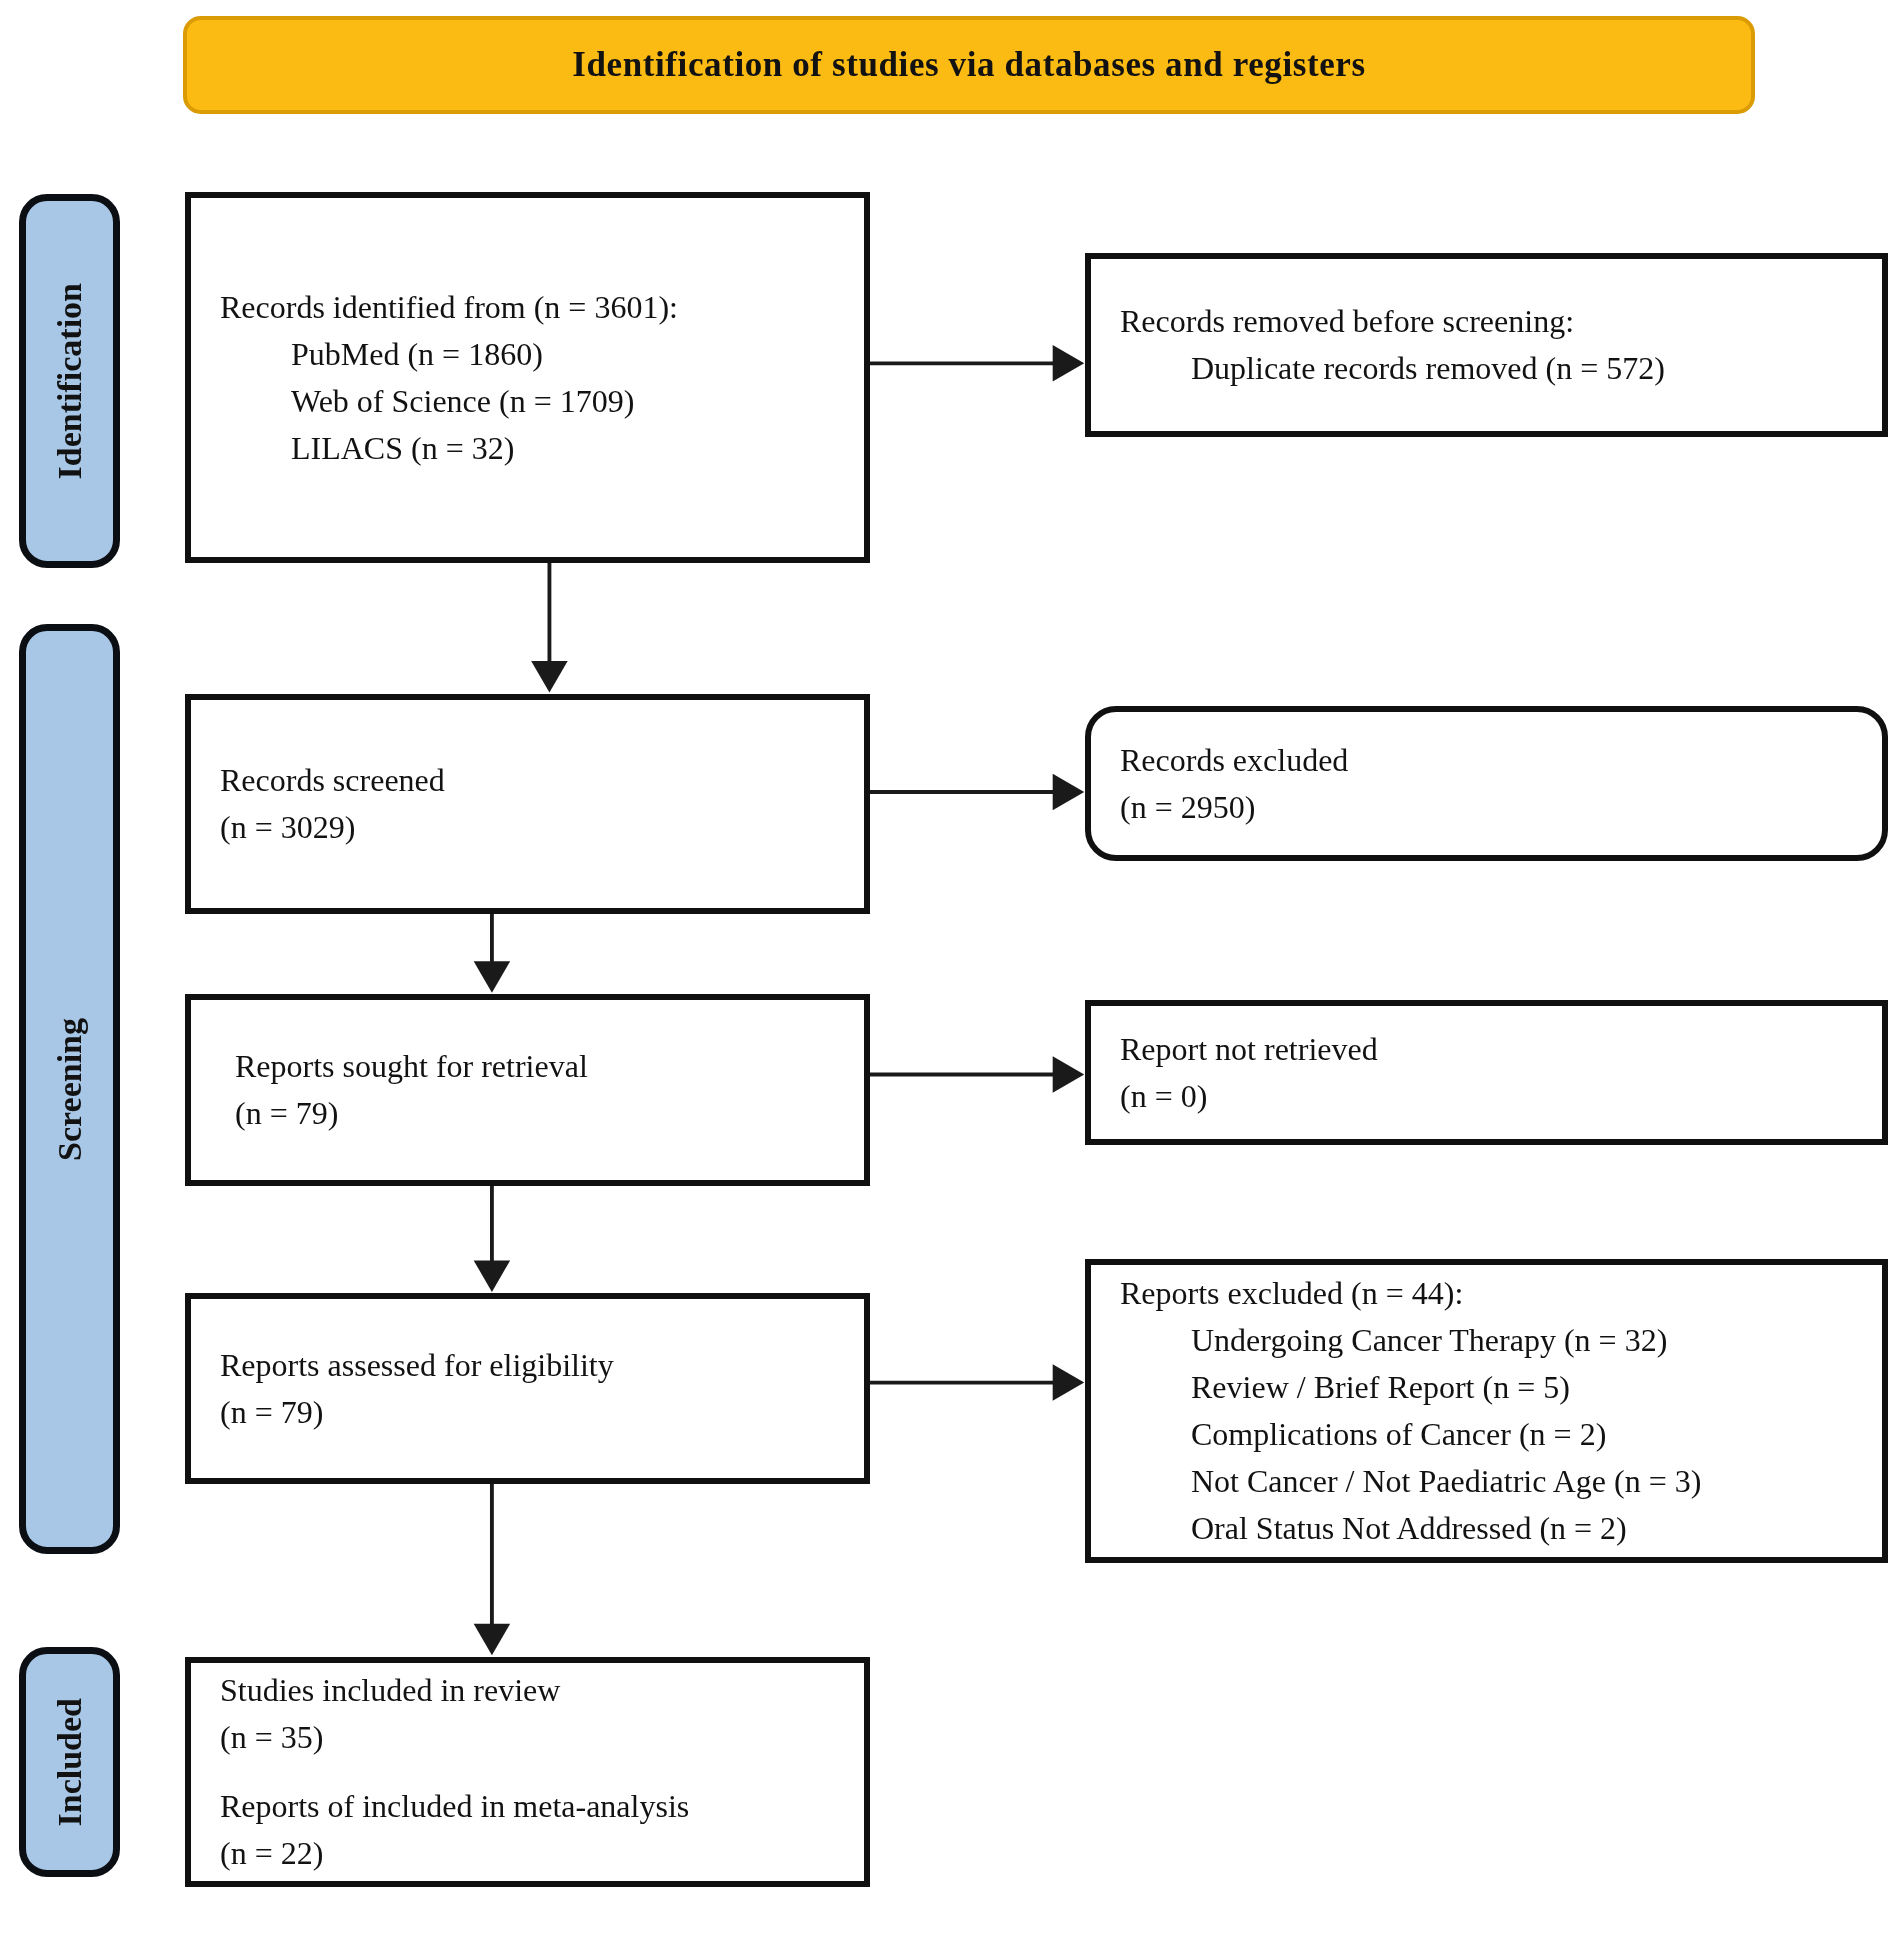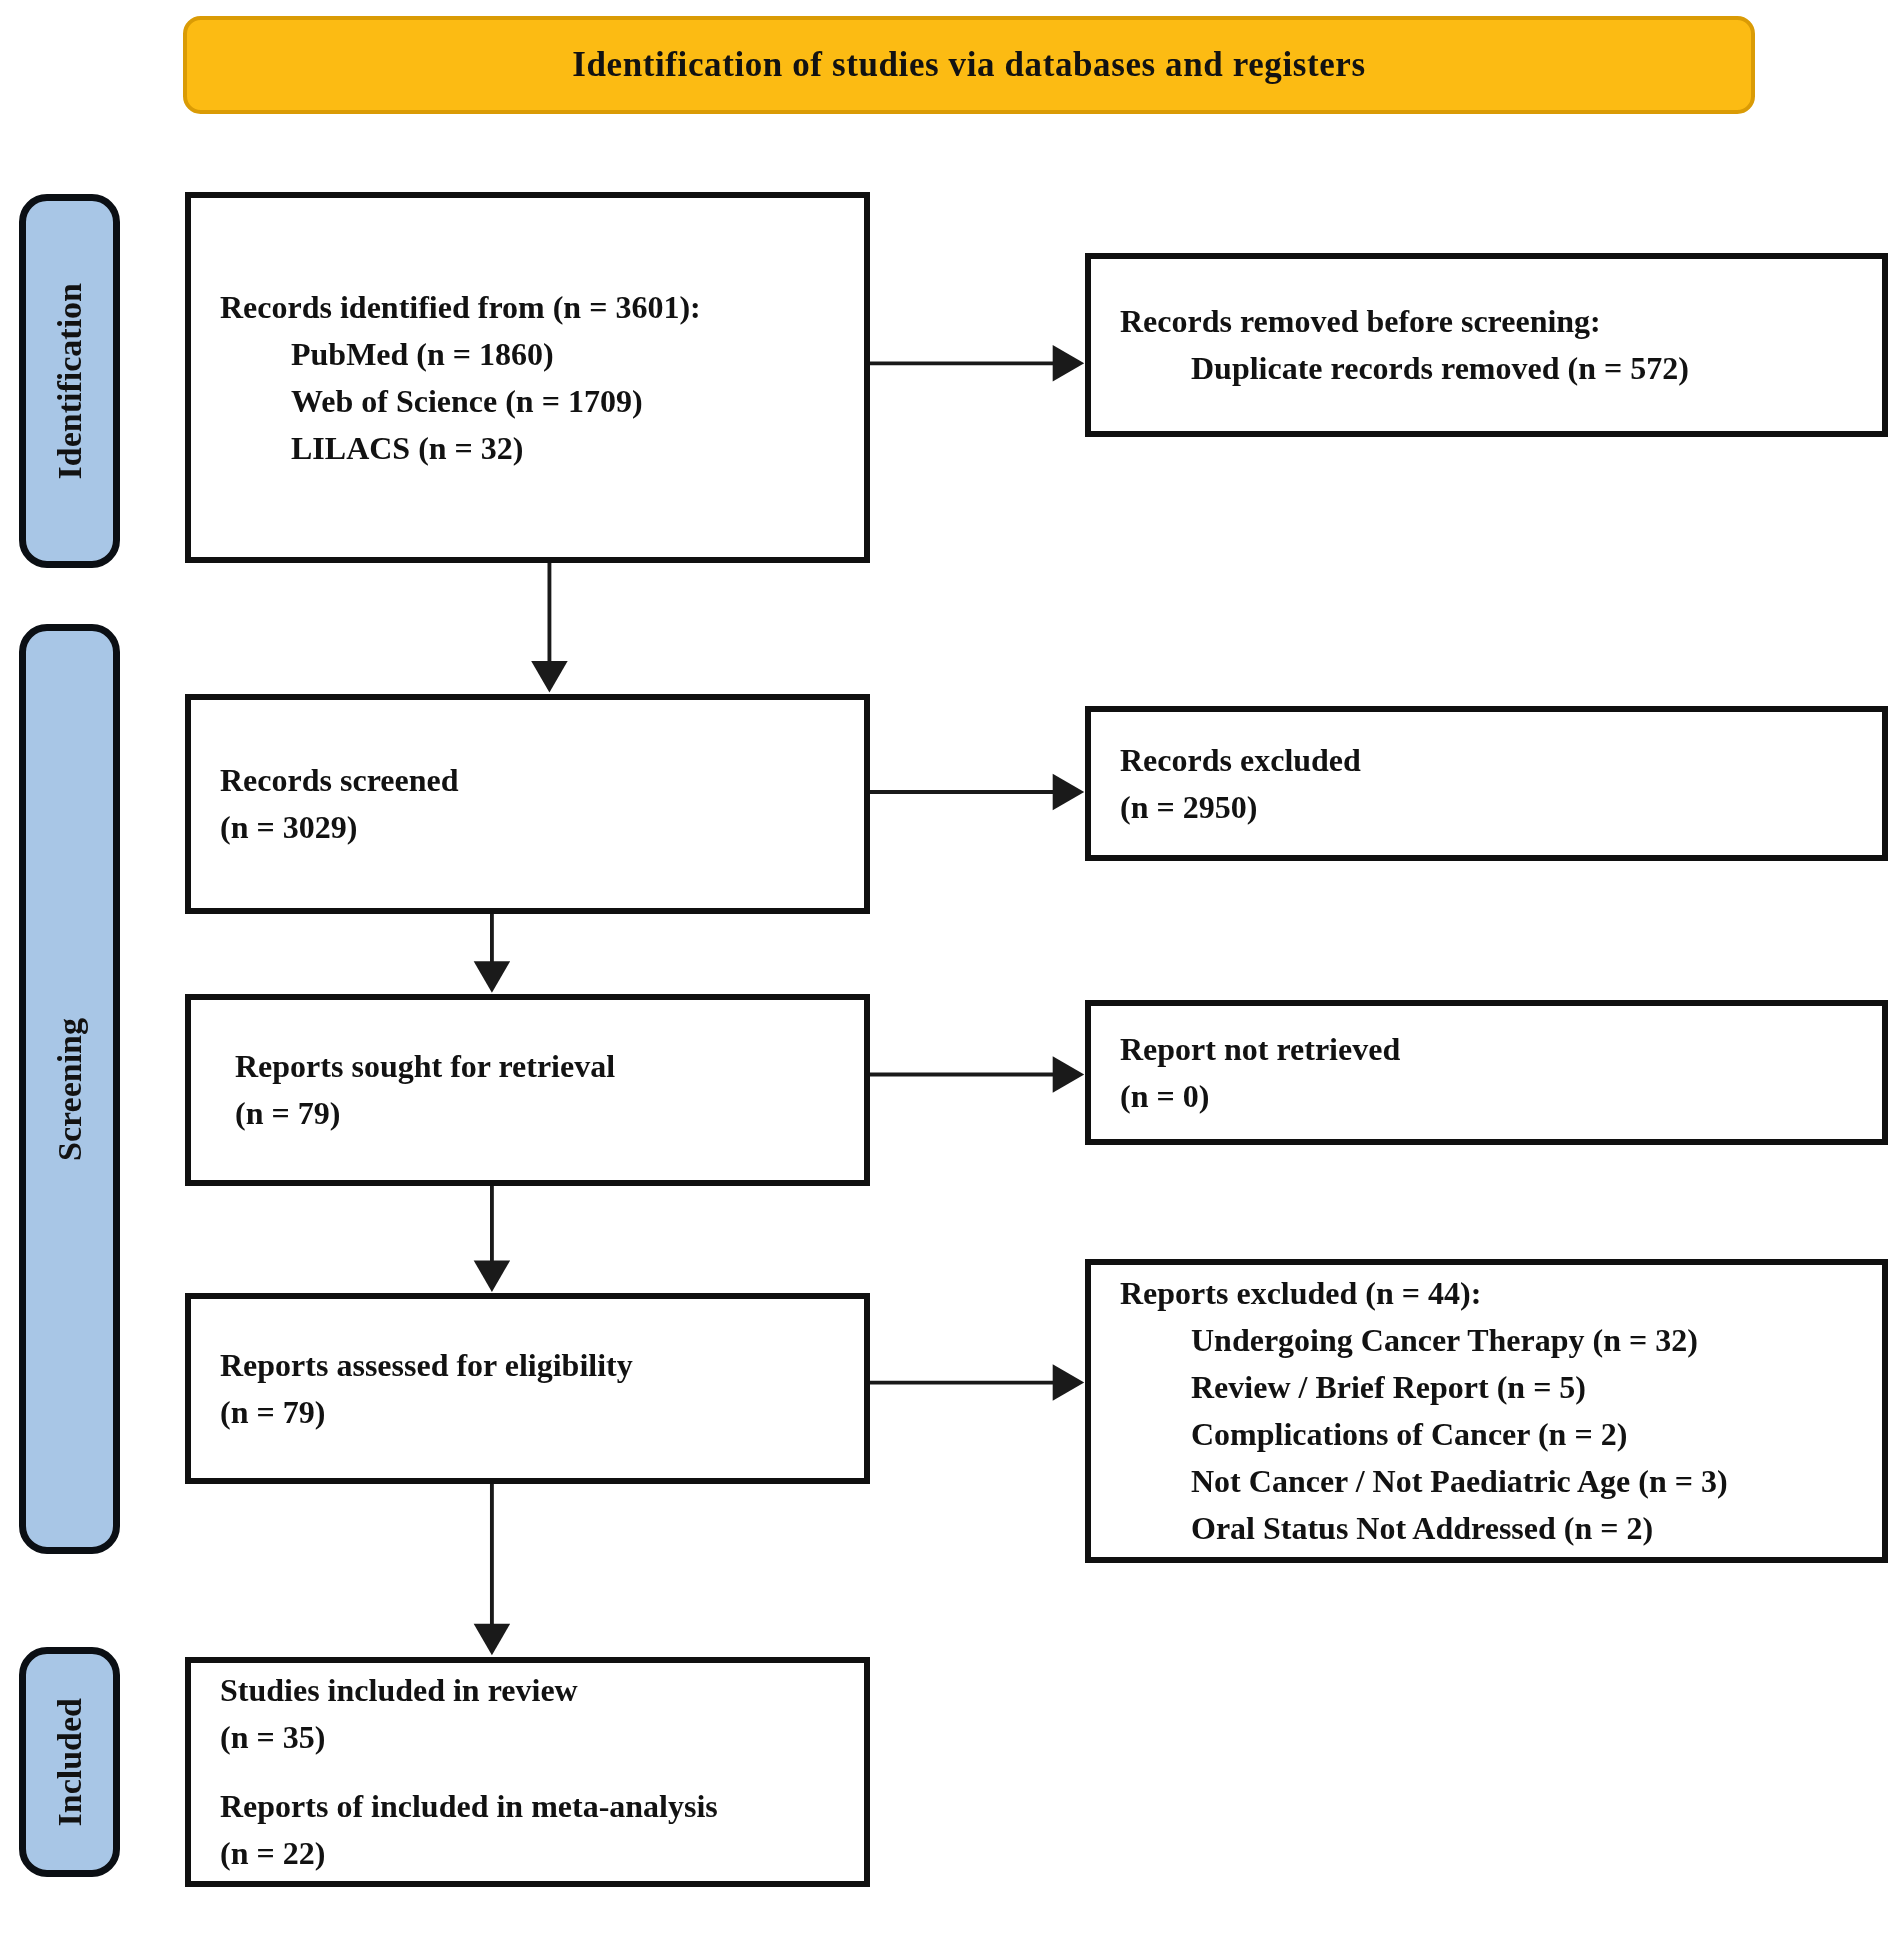--- a/index.html
+++ b/index.html
@@ -73,21 +73,20 @@
   }
   .node {
     position: absolute;
     box-sizing: border-box;
     background: #ffffff;
     border: 6.6px solid var(--node-border, #101010);
     display: flex;
     flex-direction: column;
     justify-content: center;
     padding: 4.4px 11px 4.4px 29px;
-    font-weight: bold;
   }
   .nline {
     font-size: 32px;
     line-height: 47px;
     white-space: nowrap;
   }
   .indent {
     padding-left: 71px;
   }
   .gap {
@@ -158,21 +157,21 @@
   <div class="node" style="left:1085px;top:253px;width:803px;height:184px;">
     <div class="nline">Records removed before screening:</div>
     <div class="nline indent">Duplicate records removed (n = 572)</div>
   </div>
 
   <div class="node" style="left:185px;top:694px;width:685px;height:220px;">
     <div class="nline">Records screened</div>
     <div class="nline">(n = 3029)</div>
   </div>
 
-  <div class="node" style="left:1085px;top:706px;width:803px;height:155px;">
+  <div class="node" style="left:1085px;top:706px;width:803px;height:155px;border-radius:31px;">
     <div class="nline">Records excluded</div>
     <div class="nline">(n = 2950)</div>
   </div>
 
   <div class="node" style="left:185px;top:994px;width:685px;height:192px;padding-left:44px;">
     <div class="nline">Reports sought for retrieval</div>
     <div class="nline">(n = 79)</div>
   </div>
 
   <div class="node" style="left:1085px;top:1000px;width:803px;height:145px;">

